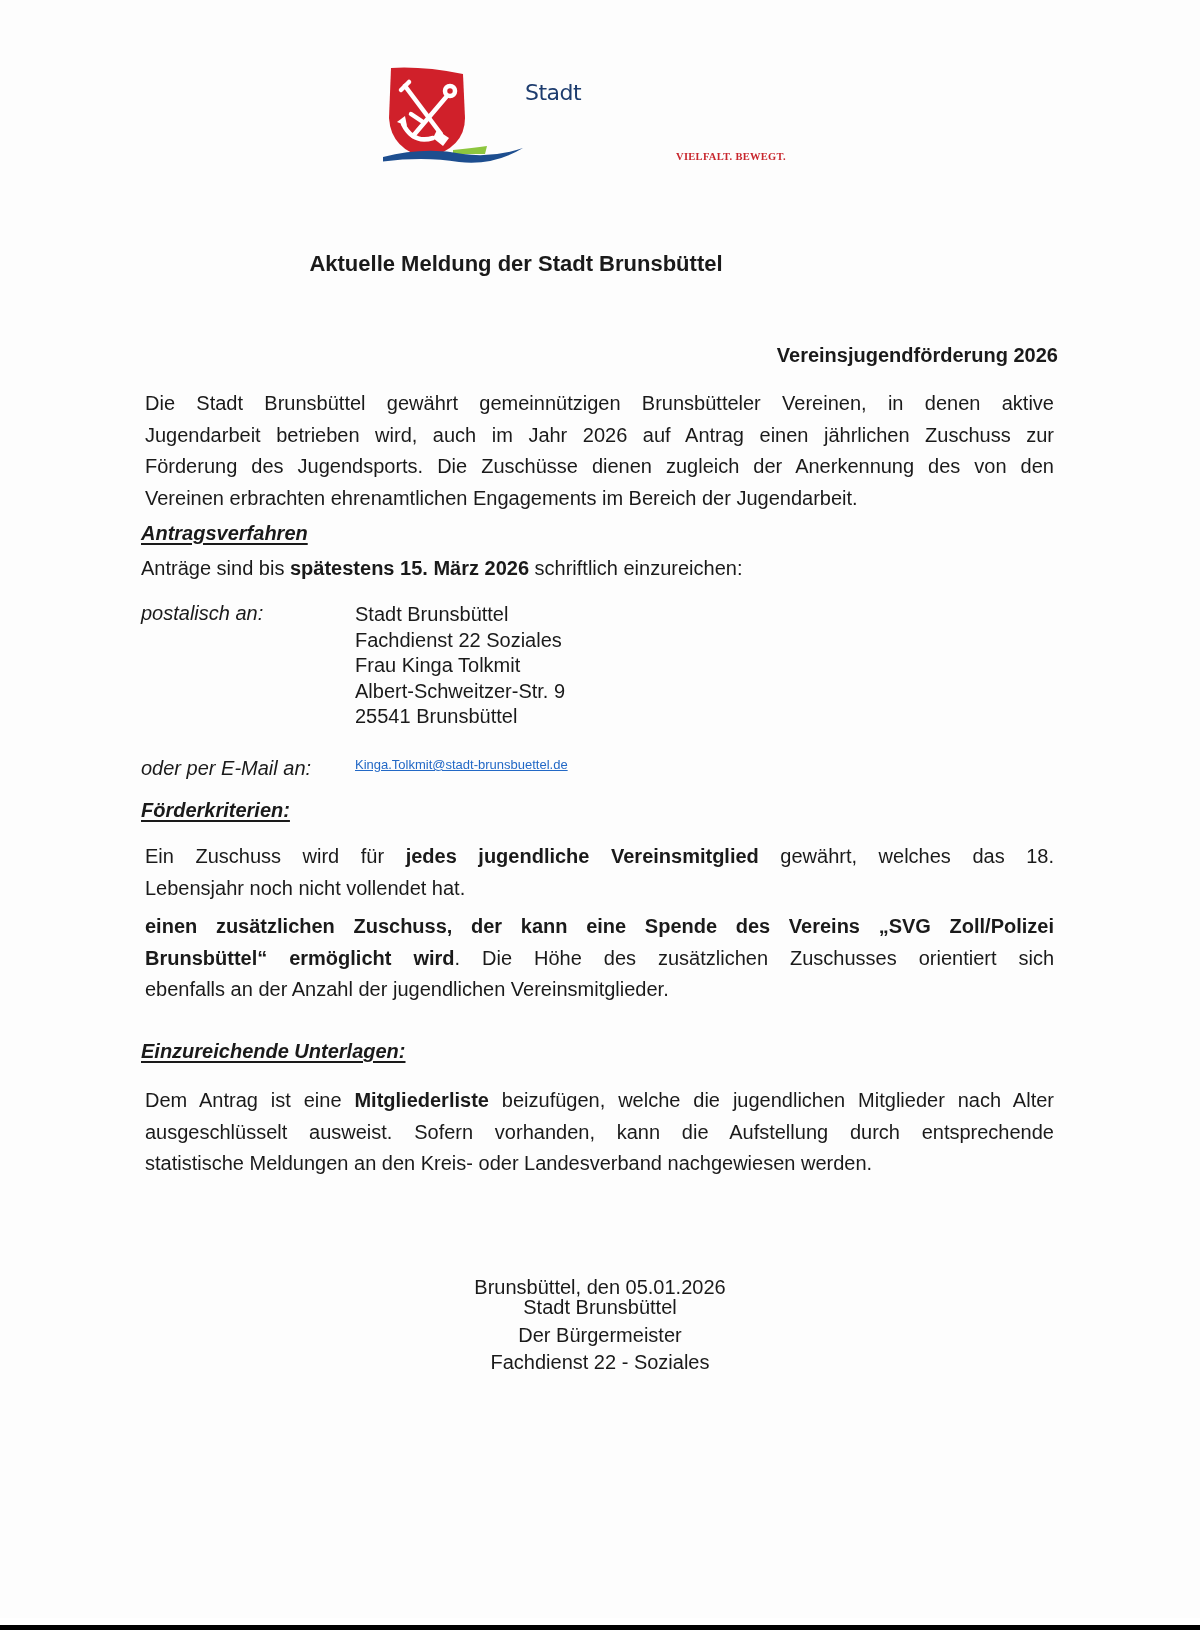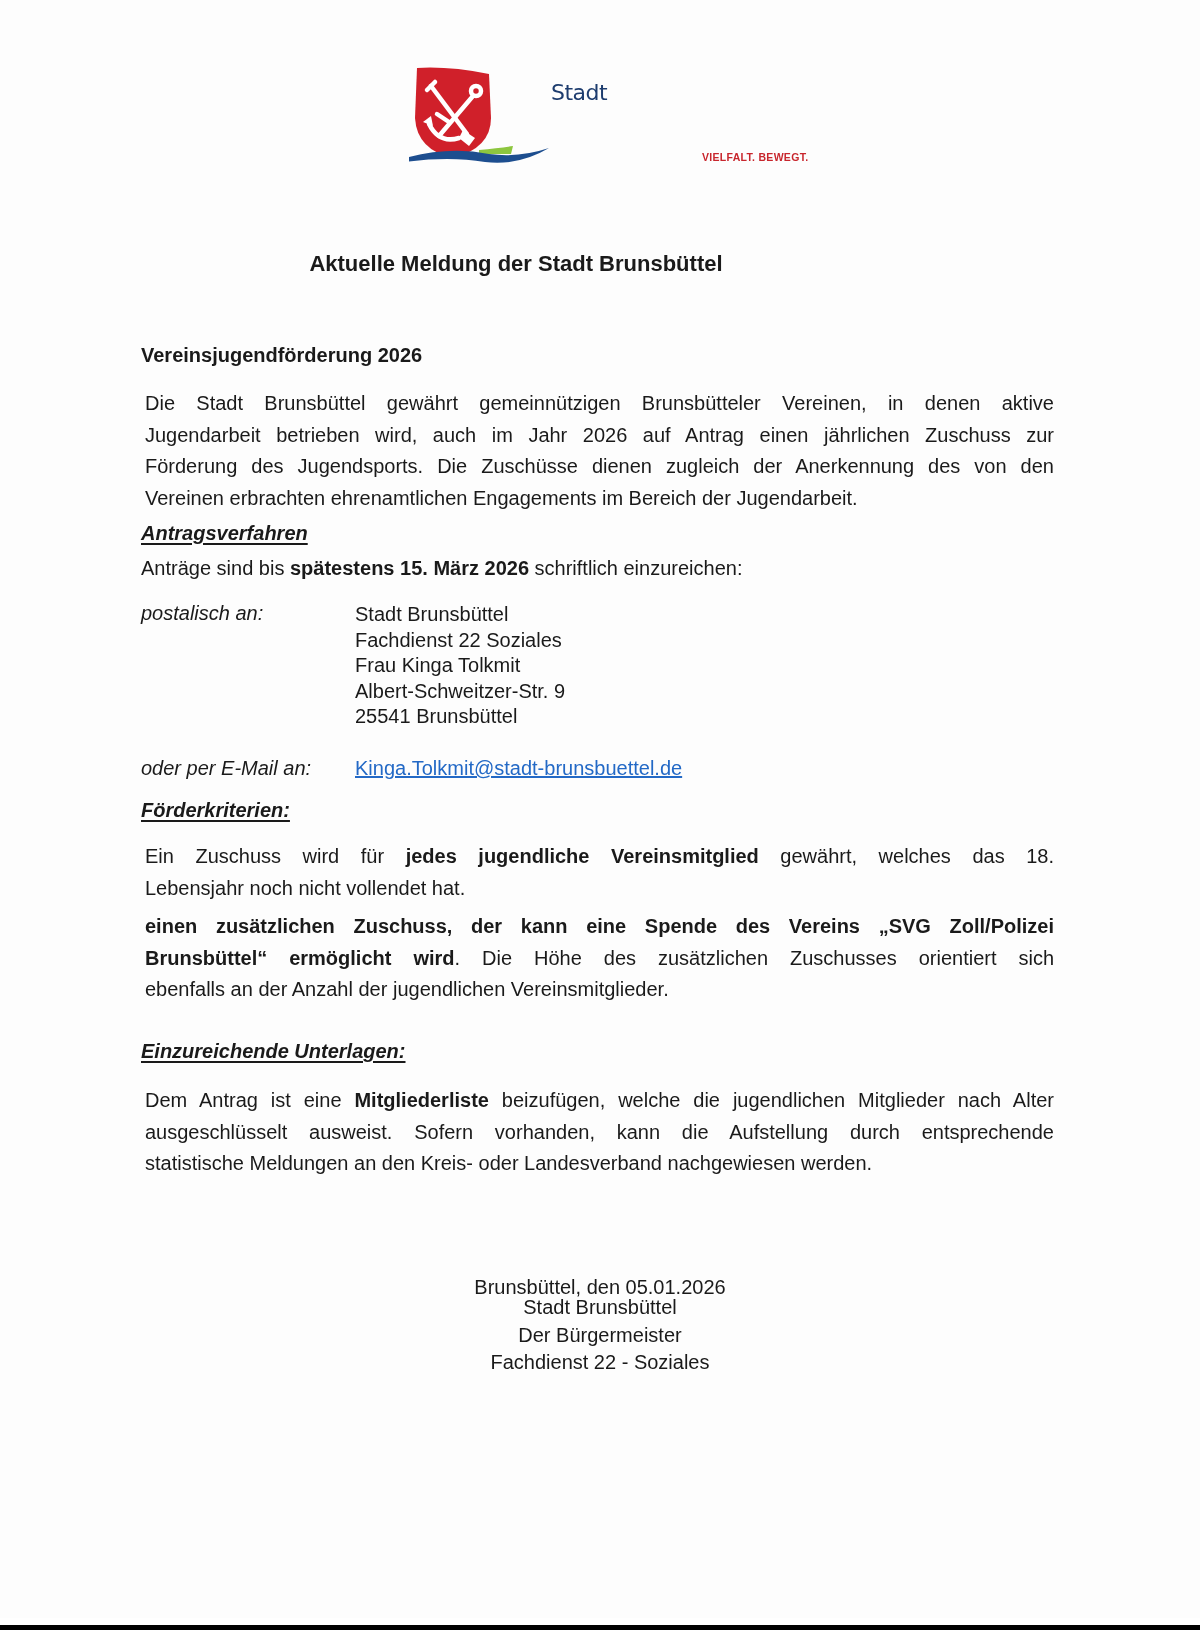--- a/index.html
+++ b/index.html
@@ -4,37 +4,37 @@
   <style>
     html, body { margin: 0; padding: 0; }
     body {
       width: 1200px; height: 1630px; background: #ffffff; position: relative; overflow: hidden;
       font-family: "Liberation Sans", sans-serif; color: #1a1a1a;
     }
     .page { position: absolute; left: 0; top: 0; width: 1200px; height: 1618px; background: #fdfdfd; }
     .bottom-bar { position: absolute; left: 0; top: 1625px; width: 1200px; height: 5px; background: #000; }
 
     
-    .logo { position: absolute; left: 409px; top: 66px; width: 410px; height: 112px; }
+    .logo { position: absolute; left: 383px; top: 66px; width: 410px; height: 112px; }
     .logo svg { position: absolute; left: 0; top: 0; }
     .logo-stadt { position: absolute; left: 142px; top: 14px; font-size: 22px; color: #1d3c6e; font-family: "DejaVu Sans", sans-serif; letter-spacing: -0.5px; }
     .logo-name { position: absolute; left: 104px; top: 20px; font-size: 62px; color: #1d3c6e; font-family: "DejaVu Sans", sans-serif; letter-spacing: -3px; font-weight: 500; line-height: 90px; }
-    .logo-slogan { position: absolute; left: 293px; top: 85px; font-size: 10.5px; color: #c8262d; font-weight: bold; font-family: Liberation Sans, sans-serif; letter-spacing: 0.3px; }
+    .logo-slogan { position: absolute; left: 293px; top: 85px; font-size: 10.5px; color: #c8262d; font-weight: bold; font-family: Liberation Serif, serif; letter-spacing: 0.3px; }
 
     .title { position: absolute; top: 251px; left: 0; width: 1032px; text-align: center; font-size: 22px; font-weight: bold; }
 
     .content { position: absolute; left: 141px; width: 917px; font-size: 20px; line-height: 27.5px; }
     .h-bold { font-weight: bold; }
     .h-ul { font-weight: bold; font-style: italic; text-decoration: underline; text-decoration-thickness: 2px; text-underline-offset: 3px; }
     .justify-full { text-align: justify; text-align-last: justify; }
     p { margin: 4px; }
 
     .addr-label { position: absolute; left: 141px; font-size: 20px; font-style: italic; }
     .addr-lines { position: absolute; left: 355px; font-size: 20px; line-height: 25.5px; }
-    .email-link { position: absolute; left: 355px; font-size: 20px; color: #2369c6; text-decoration: underline; }
+    .email-link { position: absolute; left: 355px; font-size: 13px; color: #2369c6; text-decoration: underline; }
 
     .center-block { position: absolute; left: 0; width: 1200px; text-align: center; font-size: 20px; line-height: 27.5px; }
   </style>
 </head>
 <body>
 
 <div class="page">
 
   <div class="logo">
     <svg width="410" height="112" viewBox="0 0 410 112">
@@ -54,21 +54,21 @@
 
       <path d="M70 84 Q90 82 104 80 L102 88 Q86 88 70 88 Z" fill="#8dc63f"></path>
       <path d="M-4 92 Q40 80 80 88 Q110 92 140 82 Q110 100 76 96 Q40 90 -4 96 Z" fill="#1d4e8f"></path>
     </svg>
     <span class="logo-stadt">Stadt</span>
     <span class="logo-slogan">VIELFALT. BEWEGT.</span>
   </div>
 
   <div class="title">Aktuelle Meldung der Stadt Brunsbüttel</div>
 
-  <div class="content h-bold" style="top:342px; font-size:20px;">Vereinsjugendförderung 2026</div>
+  <div class="content h-bold" style="top:342px; font-size:20px;text-align:right;">Vereinsjugendförderung 2026</div>
 
   <div class="content" style="top:386px;">
     <p class="justify-full">Die Stadt Brunsbüttel gewährt gemeinnützigen Brunsbütteler Vereinen, in denen aktive</p>
     <p class="justify-full">Jugendarbeit betrieben wird, auch im Jahr 2026 auf Antrag einen jährlichen Zuschuss zur</p>
     <p class="justify-full">Förderung des Jugendsports. Die Zuschüsse dienen zugleich der Anerkennung des von den</p>
     <p>Vereinen erbrachten ehrenamtlichen Engagements im Bereich der Jugendarbeit.</p>
   </div>
 
   <div class="content" style="top:513px;margin-top:7px;">
     <span class="h-ul">Antragsverfahren</span>

